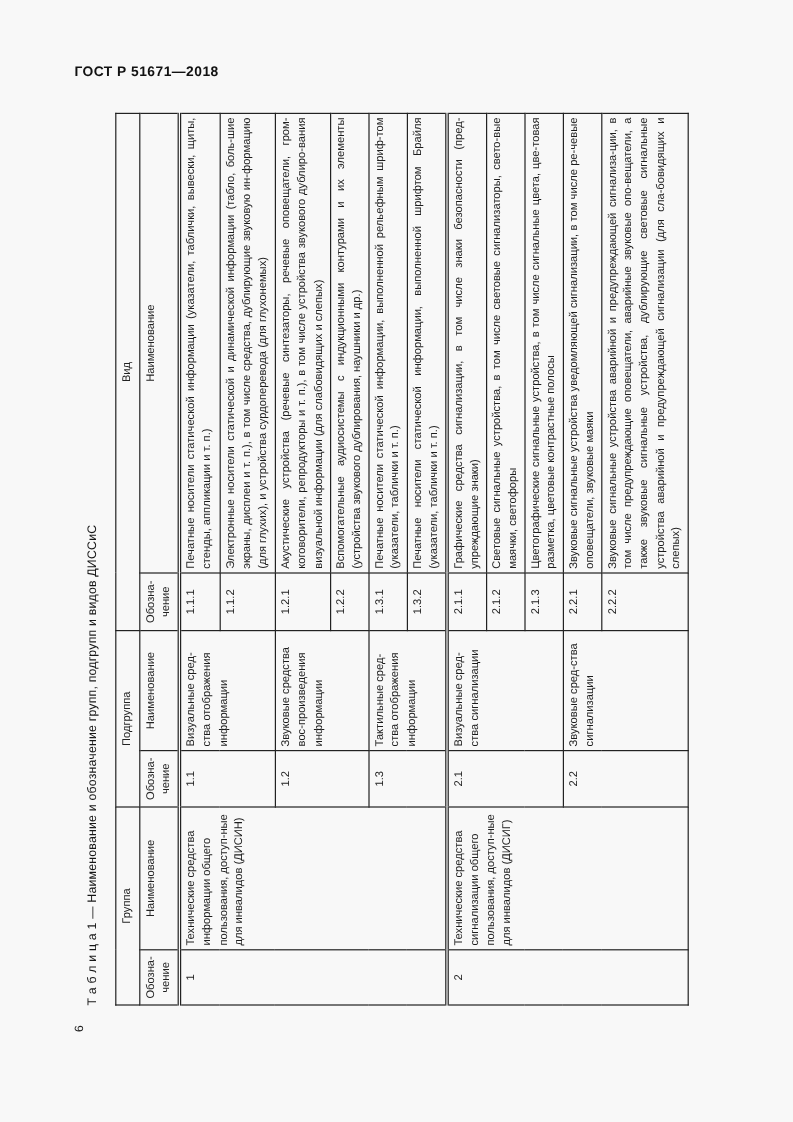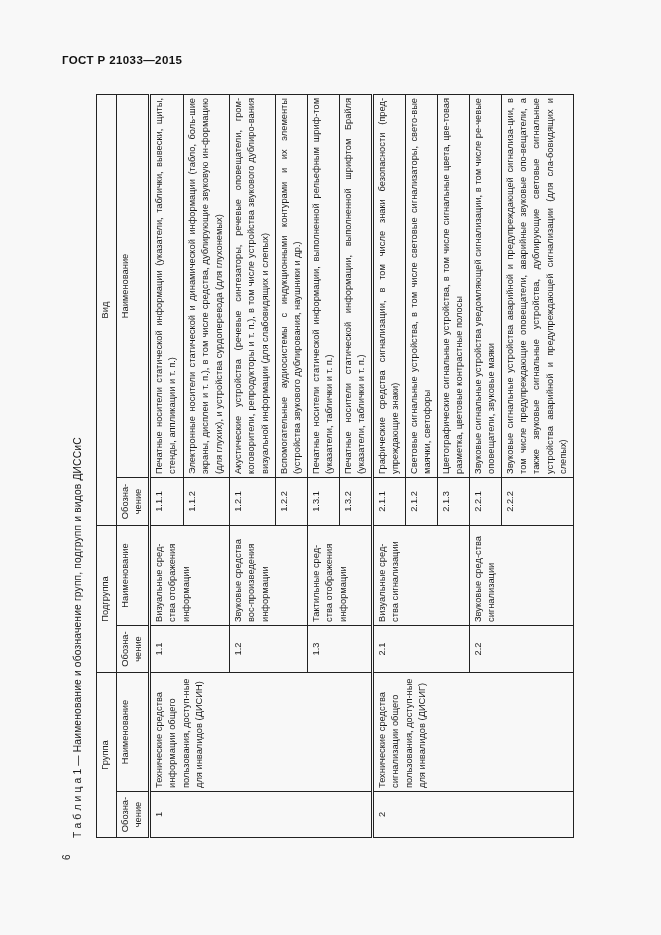--- a/index.html
+++ b/index.html
@@ -63,21 +63,21 @@
     padding:2px 8px 2px 3px;
   }
   td.desc{
     text-align:justify;
     padding:2px 5px 2px 3px;
   }
 </style>
 </head>
 <body>
 
-<div class="doc-header">ГОСТ Р 21033—2015</div>
+<div class="doc-header">ГОСТ Р 51671—2018</div>
 
 <div class="rotated">
   <div class="page-num">6</div>
   <div class="caption">Т а б л и ц а  1 — Наименование и обозначение групп, подгрупп и видов ДИССиС</div>
 
   <table class="gost">
     <colgroup>
       <col style="width:46px">
       <col style="width:119px">
       <col style="width:47px">

